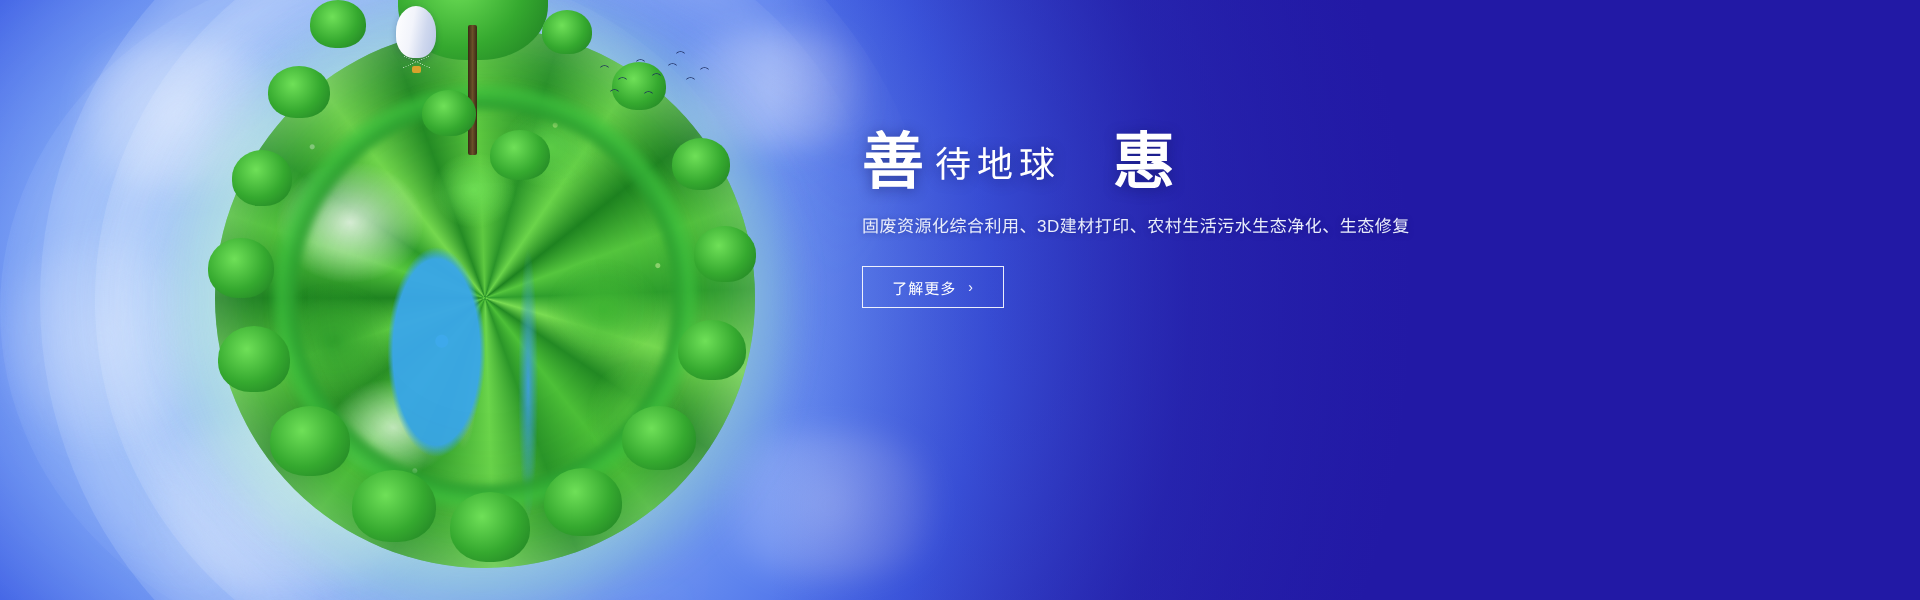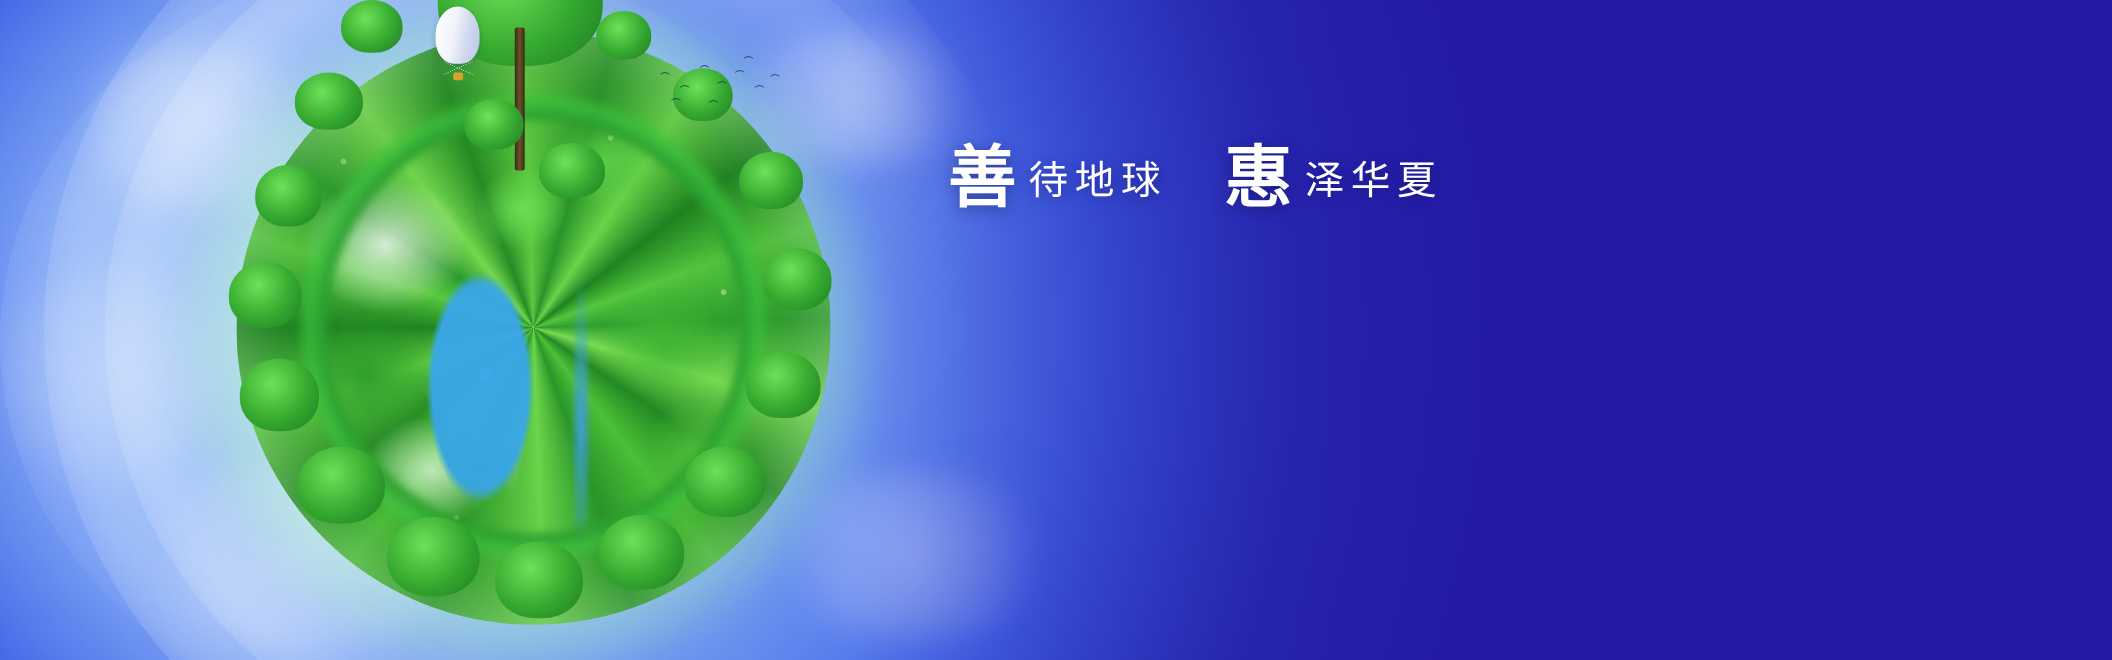--- a/index.html
+++ b/index.html
@@ -343,20 +343,24 @@
     <div class="bird" style="left:676px; top:46px;">︵</div>
   </div>
 
   <div class="content">
 
     <div class="headline">
       <span class="h-big">善</span>
       <span class="h-small">待地球</span>
       <span class="h-gap"></span>
       <span class="h-big">惠</span>
-      <span class="h-small">泽华夏</span>
     </div>
 
 
-
+    <div class="description">固废资源化综合利用、3D建材打印、农村生活污水生态净化、生态修复</div>
+
+    <a class="cta" href="#">
+      <span>了解更多</span>
+      <span class="chev">›</span>
+    </a>
 
   </div>
 </div>
 
 </body></html>

